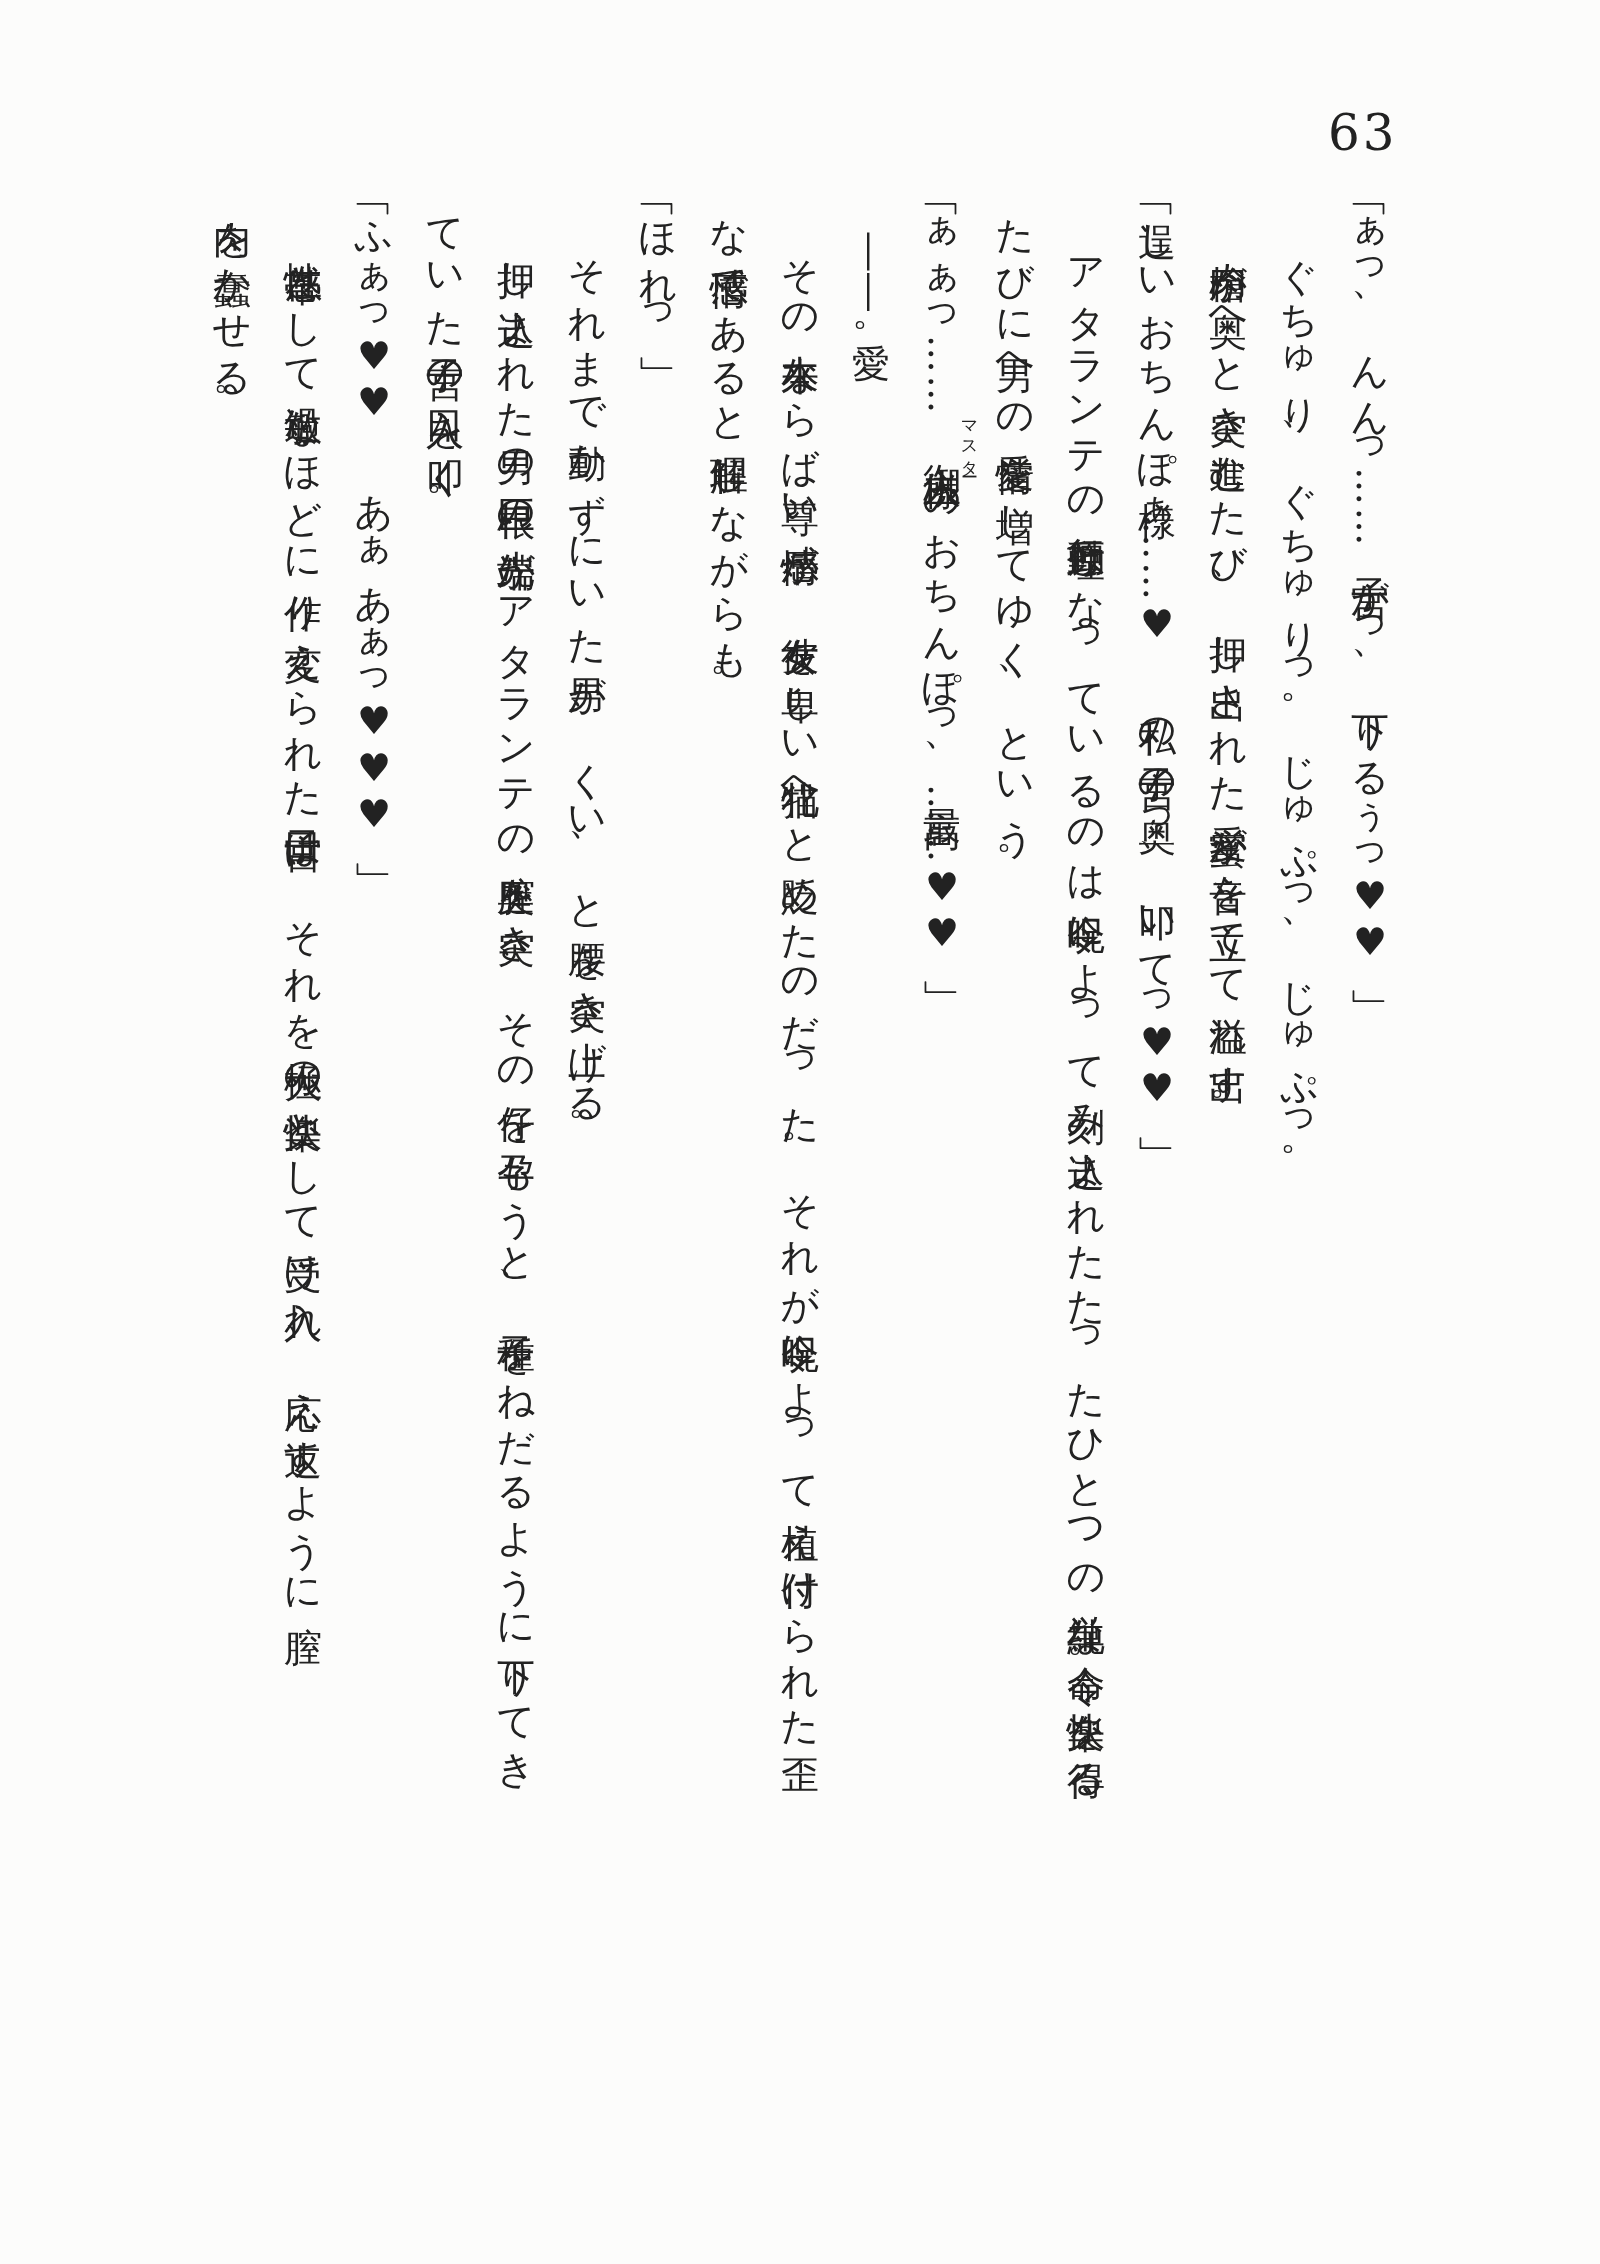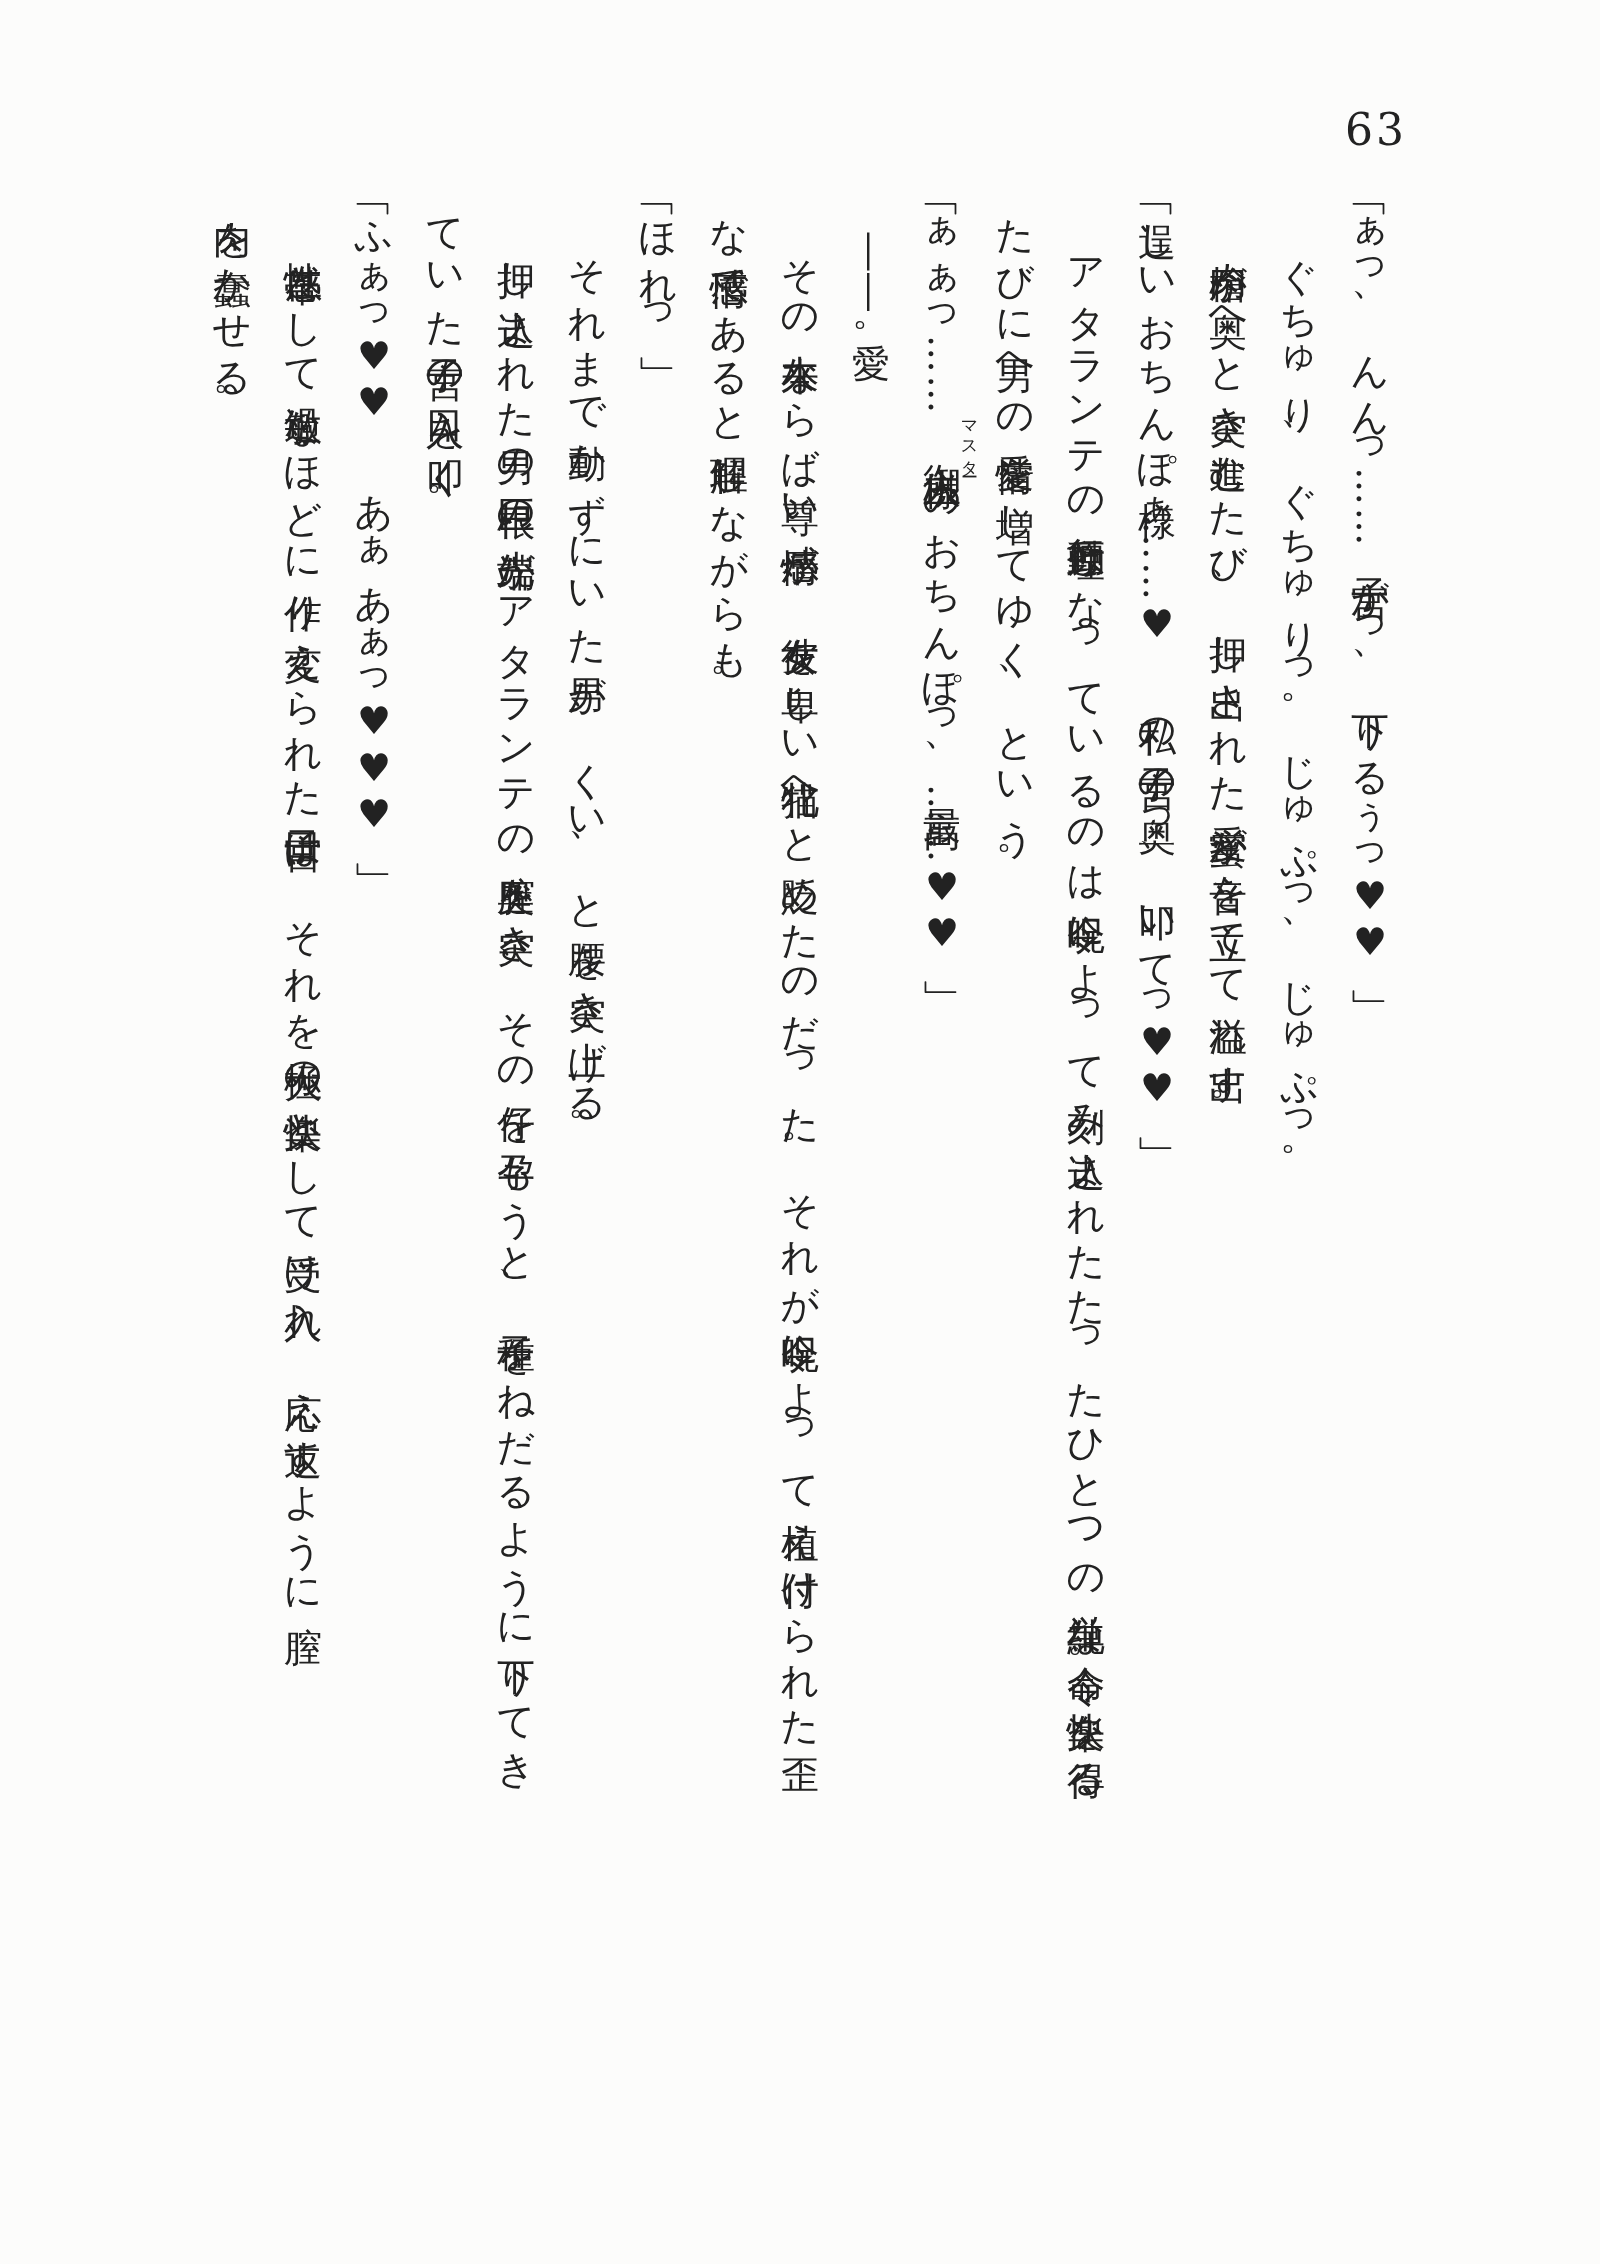--- a/index.html
+++ b/index.html
@@ -10,24 +10,23 @@
     height: 2264px;
     background: #fcfcfb;
     overflow: hidden;
     font-family: "DejaVu Serif", "Liberation Serif", serif;
     color: #222222;
   }
   .page-number {
     position: absolute;
     top: 104px;
     left: 1328px;
-    font-size: 44px;
+    font-size: 50px;
     letter-spacing: 3px;
     color: #222222;
-    margin-left: 17px;
   }
   .text-area {
     position: absolute;
     top: 192px;
     right: 195px;
     height: 1985px;
     writing-mode: vertical-rl;
     text-orientation: mixed;
     font-size: 38px;
     line-height: 71px;       

